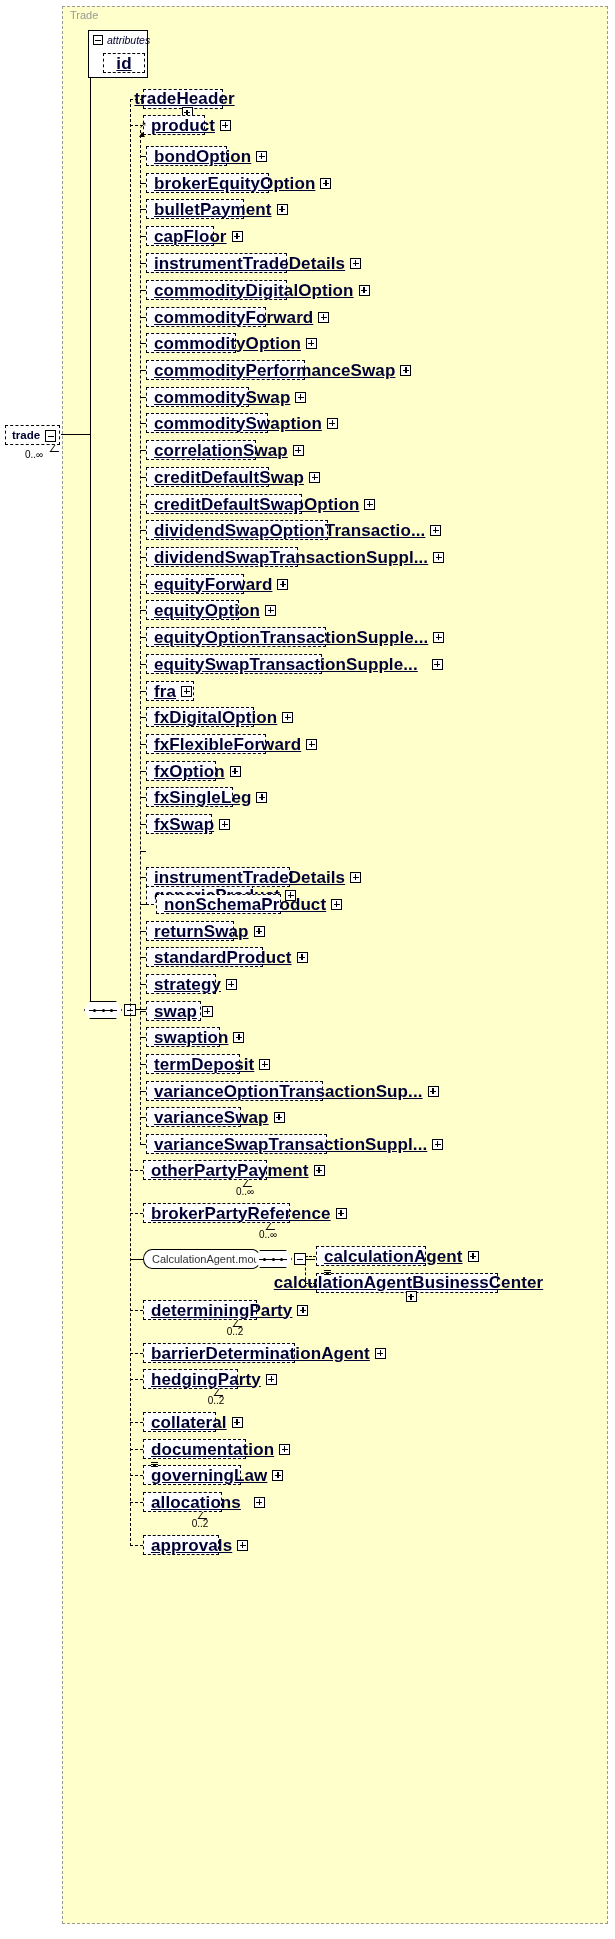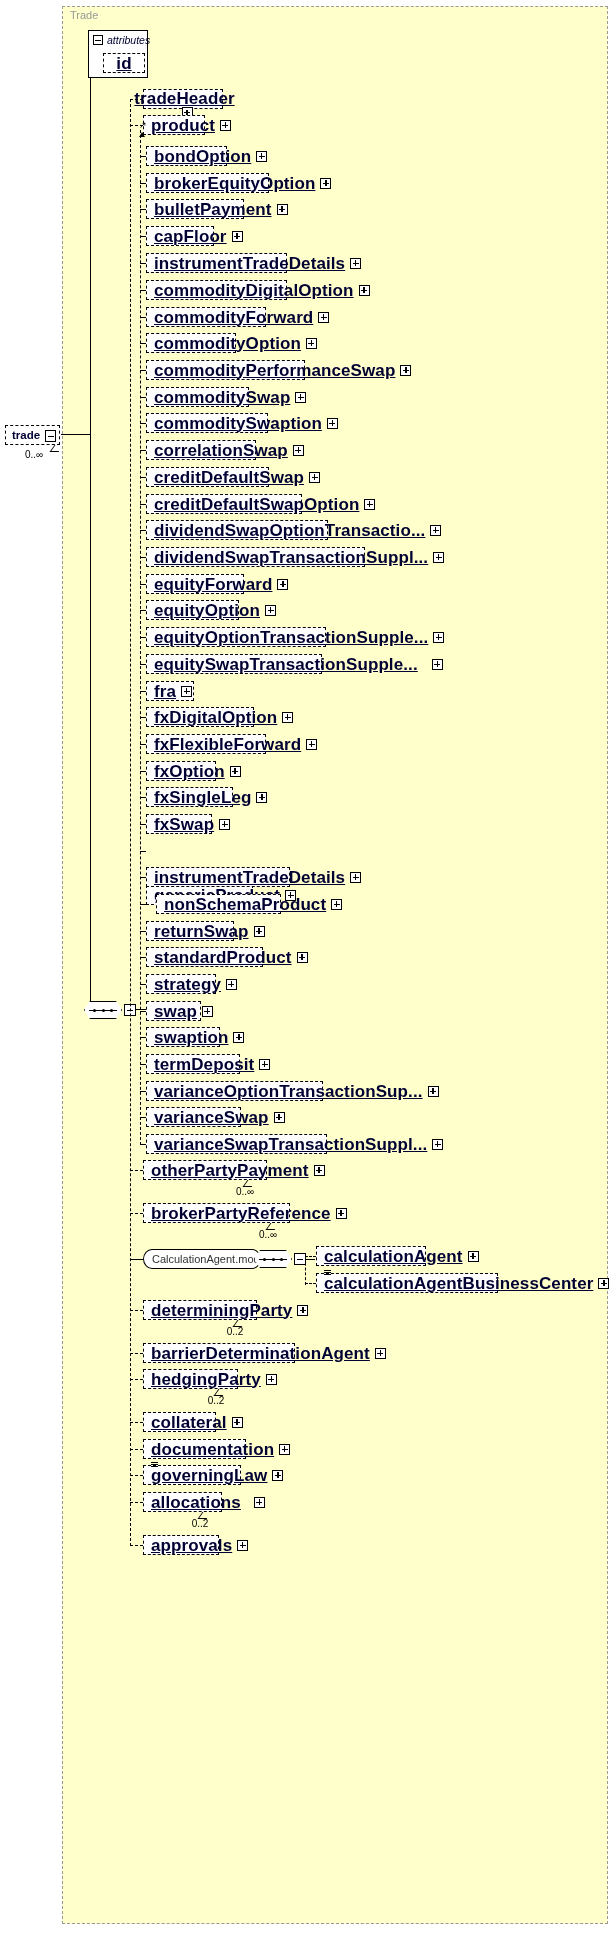--- a/index.html
+++ b/index.html
@@ -409,21 +409,21 @@
       <div class="node opt" style="left: 146px; top: 494px; width: 156px;">
         <span class="lbl">creditDefaultSwapOption</span>
         <span class="tgl plus"></span>
       </div>
       <div class="hdash" style="left: 140px; top: 504px; width: 6px;"></div>
       <div class="node opt" style="left: 146px; top: 520px; width: 182px;">
         <span class="lbl">dividendSwapOptionTransactio...</span>
         <span class="tgl plus"></span>
       </div>
       <div class="hdash" style="left: 140px; top: 530px; width: 6px;"></div>
-      <div class="node opt" style="left: 146px; top: 547px; width: 219px;">
+      <div class="node opt" style="left: 146px; top: 547px; width: 152px;">
         <span class="lbl">dividendSwapTransactionSuppl...</span>
         <span class="tgl plus"></span>
       </div>
       <div class="hdash" style="left: 140px; top: 557px; width: 6px;"></div>
       <div class="node opt" style="left: 146px; top: 574px; width: 98px;">
         <span class="lbl">equityForward</span>
         <span class="tgl plus"></span>
       </div>
       <div class="hdash" style="left: 140px; top: 584px; width: 6px;"></div>
       <div class="node opt" style="left: 146px; top: 600px; width: 93px;">
@@ -626,21 +626,21 @@
   </div>
   <div class="hsolid" style="left:306px; top:1259px; width:9px;"></div>
   <div class="vdash" style="left:305px; top:1253px; height:32px;"></div>
 
   <div id="ca-children">
       <div class="node opt" style="left: 316px; top: 1246px; width: 110px; text-align: right;">
         <span class="lbl">calculationAgent</span>
         <span class="tgl plus"></span>
       </div>
       <div class="hdash" style="left: 305px; top: 1256px; width: 11px;"></div>
-      <div class="node opt" style="left: 316px; top: 1273px; width: 182px;">
+      <div class="node opt" style="left: 316px; top: 1273px; width: 182px; flex-direction: column;">
         <span class="seqmark">
           <i></i>
           <i></i>
           <i></i>
         </span>
         <span class="lbl">calculationAgentBusinessCenter</span>
         <span class="tgl plus"></span>
       </div>
       <div class="hdash" style="left: 305px; top: 1283px; width: 11px;"></div>
     </div>

